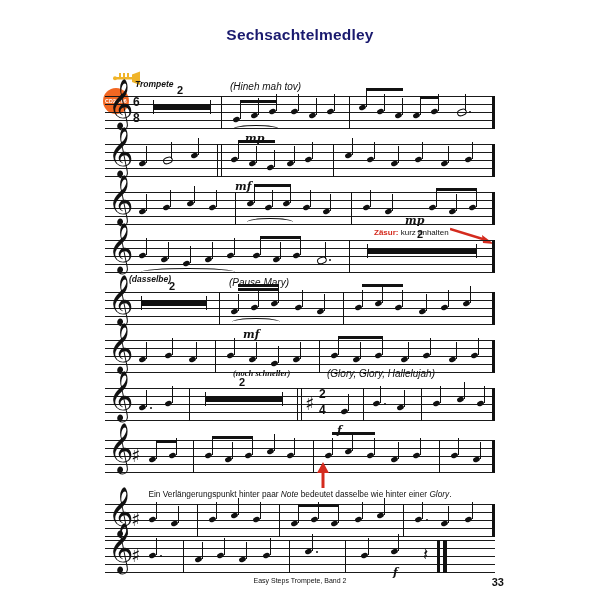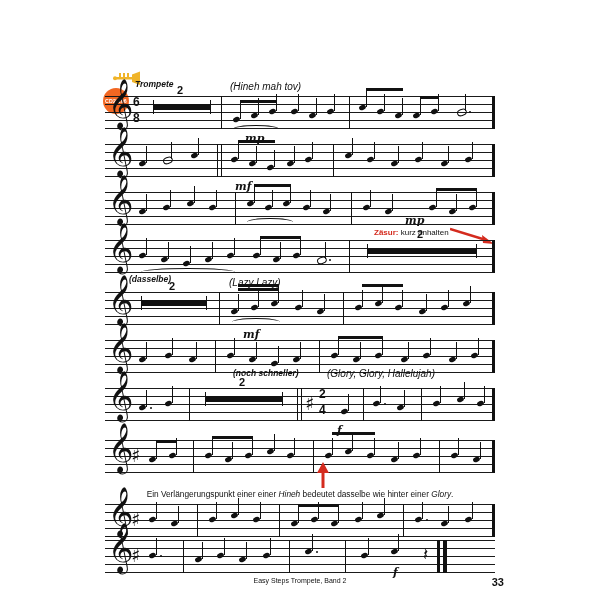--- a/index.html
+++ b/index.html
@@ -253,20 +253,21 @@
     font-size: 11px;
     font-weight: bold;
     color: #111;
   }
 </style>
 </head>
 <body>
 
 <div class="page">
 
+  <div class="title">Sechsachtelmedley</div>
 
   <svg class="trumpet-icon" viewBox="0 0 60 36">
     <rect x="6" y="14" width="34" height="5" fill="#f0b429"></rect>
     <rect x="14" y="6" width="4" height="10" fill="#f0b429"></rect>
     <rect x="22" y="6" width="4" height="10" fill="#f0b429"></rect>
     <rect x="30" y="6" width="4" height="10" fill="#f0b429"></rect>
     <polygon points="40,9 56,3 56,30 40,24" fill="#f0b429"></polygon>
     <circle cx="6" cy="16.5" r="4" fill="#f0b429"></circle>
   </svg>
 
@@ -501,21 +502,21 @@
       </div>
     <div class="clef">𝄞</div>
     <div class="tempo" style="left:24px; top:-18px;">(dasselbe)</div>
 
     <div class="multirest" style="left:36px; top:8px; width:66px;"></div>
     <div class="multirest-cap" style="left:36px; top:4px;"></div>
     <div class="multirest-cap" style="left:101px; top:4px;"></div>
     <div class="multirest-num" style="left:64px; top:-12px;">2</div>
 
     <div class="barline" style="left:114px;"></div>
-    <div class="songname" style="left:124px; top:-15px;">(Lazy Lazy)</div>
+    <div class="songname" style="left:124px; top:-15px;">(Pause Mary)</div>
 
     <div class="note" style="left:126px; top:17px;"></div>
     <div class="stem" style="left:133px; top:2px;"></div>
     <div class="note" style="left:146px; top:13px;"></div>
     <div class="stem" style="left:153px; top:-2px;"></div>
     <div class="note" style="left:166px; top:9px;"></div>
     <div class="stem" style="left:173px; top:-6px;"></div>
     <div class="beam" style="left:133px; top:-8px; width:41px;"></div>
     <div class="beam" style="left:133px; top:-4px; width:41px;"></div>
     <div class="slur" style="left:127px; top:26px; width:48px;"></div>
@@ -615,21 +616,21 @@
     <div class="barline" style="left:84px;"></div>
 
     <div class="multirest" style="left:100px; top:8px; width:78px;"></div>
     <div class="multirest-cap" style="left:100px; top:4px;"></div>
     <div class="multirest-cap" style="left:177px; top:4px;"></div>
     <div class="multirest-num" style="left:134px; top:-12px;">2</div>
 
     <div class="barline" style="left:192px;"></div>
     <div class="barline" style="left:196px;"></div>
 
-    <div class="tempo" style="left:128px; top:-20px;">(noch schneller)</div>
+    <div class="tempo" style="left:128px; top:-20px;font-family:Liberation Serif, serif;">(noch schneller)</div>
     <div class="songname" style="left:222px; top:-20px;">(Glory, Glory, Hallelujah)</div>
 
     <div class="keysig" style="left:200px; top:6px;">♯</div>
     <div class="timesig" style="left:214px; top:1px;">2</div>
     <div class="timesig" style="left:214px; top:17px;">4</div>
 
     <div class="note" style="left:236px; top:21px;"></div>
     <div class="stem" style="left:243px; top:6px;"></div>
     <div class="dyn" style="left:232px; top:36px;">f</div>
 
@@ -709,21 +710,21 @@
 
     <div class="barline thick" style="left:387px;"></div>
   </div>
 
   <svg style="position:absolute; left:316px; top:462px;" width="14" height="26">
     <line x1="7" y1="26" x2="7" y2="8" stroke="#d42b1e" stroke-width="3"></line>
     <polygon points="7,0 13,11 1,11" fill="#d42b1e"></polygon>
   </svg>
 
   <div class="note-text" style="top:489px;">
-    <span>Ein Verlängerungspunkt einer einer </span><i>Hineh</i><span> bedeutet dasselbe wie hinter einer </span><i>Glory</i><span>.</span>
+    <span>Ein Verlängerungspunkt hinter paar </span><i>Note</i><span> bedeutet dasselbe wie hinter einer </span><i>Glory</i><span>.</span>
   </div>
 
   <div class="system" style="top:504px;">
     <div class="staff-lines">
         <i></i>
         <i></i>
         <i></i>
         <i></i>
         <i></i>
       </div>

